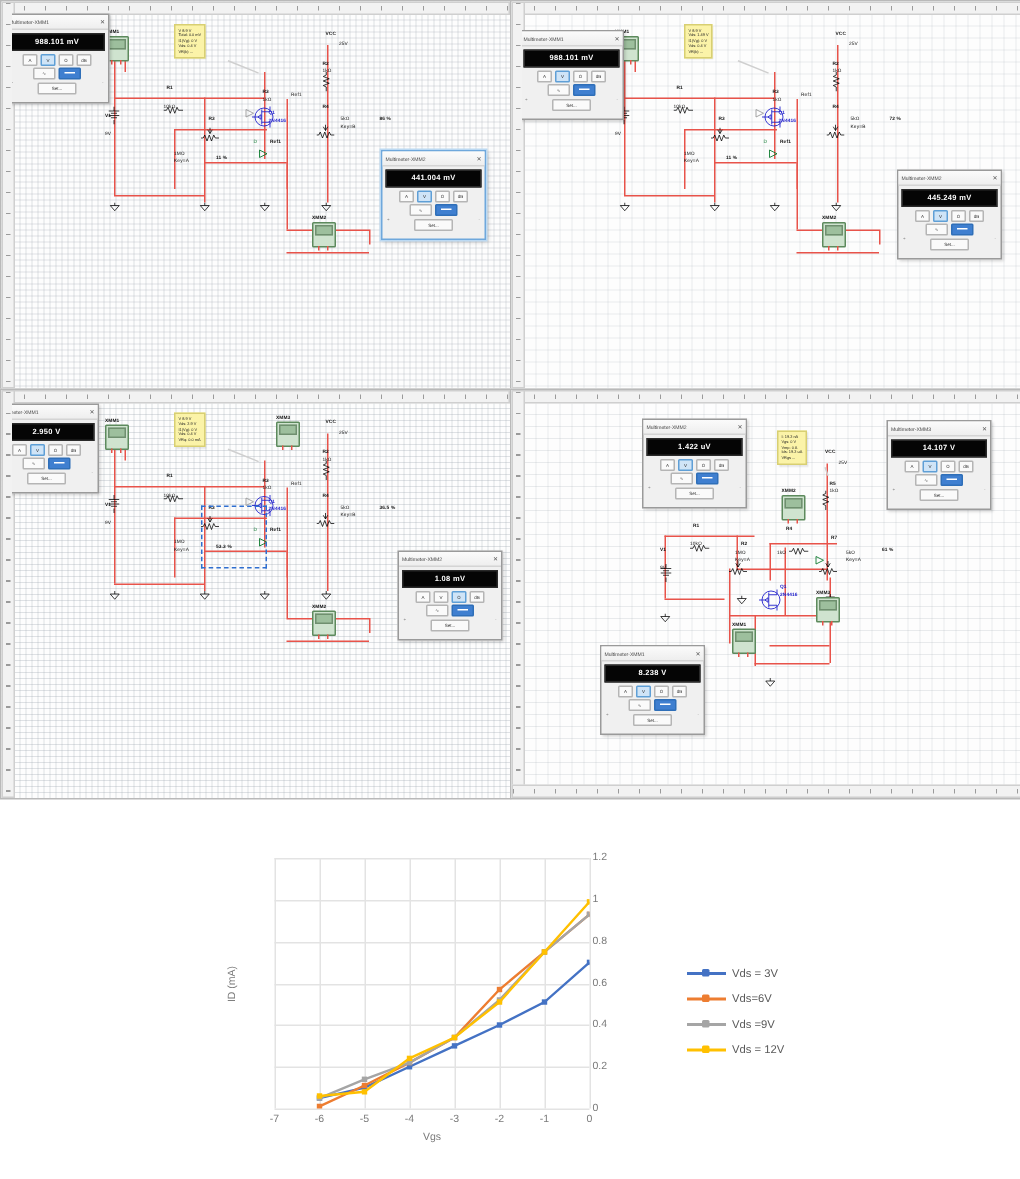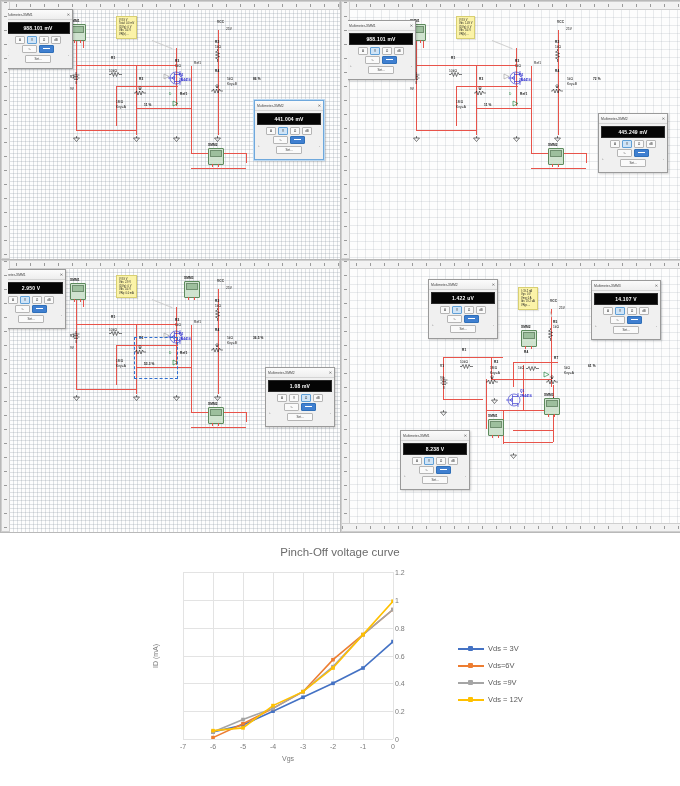--- a/index.html
+++ b/index.html
@@ -769,23 +769,20 @@
           <div class="set">Set...</div>
           <div class="corners">
             <div class="cn" style="left: 3px; top: -12px;">+</div>
             <div class="cn" style="right: 3px; top: -12px;">-</div>
           </div>
           <div style="height: 3px;"></div>
         </div>
       </div>
   </div>
 
-  <div class="chart">
-    <div class="ch-title">Pinch-Off voltage curve</div>
-  </div>
   <div class="plot" id="plot">
     <div class="ylab">ID (mA)</div>
     <div class="xlab">Vgs</div>
   <div class="gl glh" style="top: 167px;"></div>
       <div class="ytick" style="top: 167px;">0</div>
       <div class="gl glh" style="top: 139.167px;"></div>
       <div class="ytick" style="top: 139.167px;">0.2</div>
       <div class="gl glh" style="top: 111.333px;"></div>
       <div class="ytick" style="top: 111.333px;">0.4</div>
       <div class="gl glh" style="top: 83.5px;"></div>

